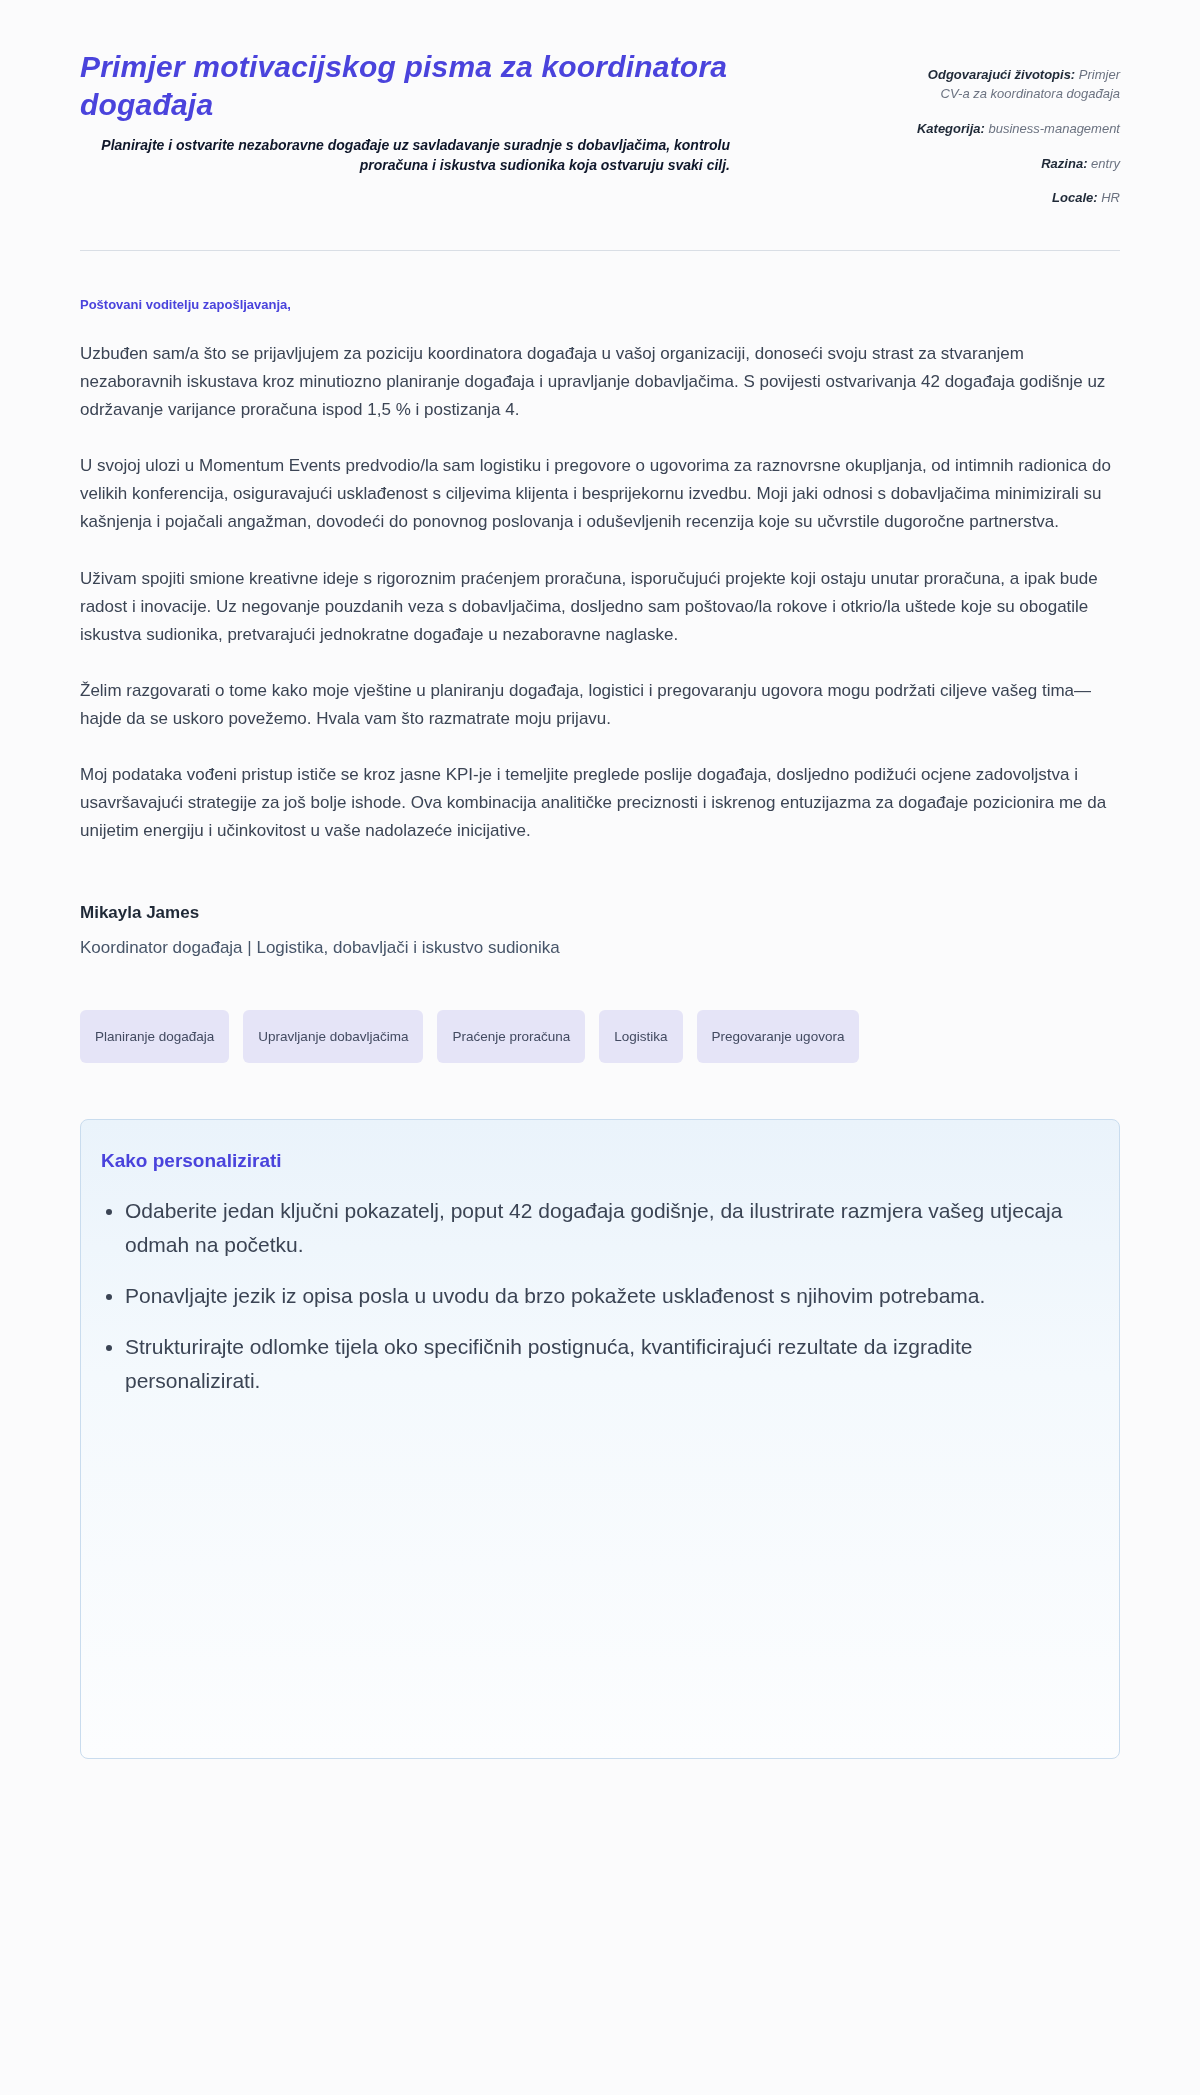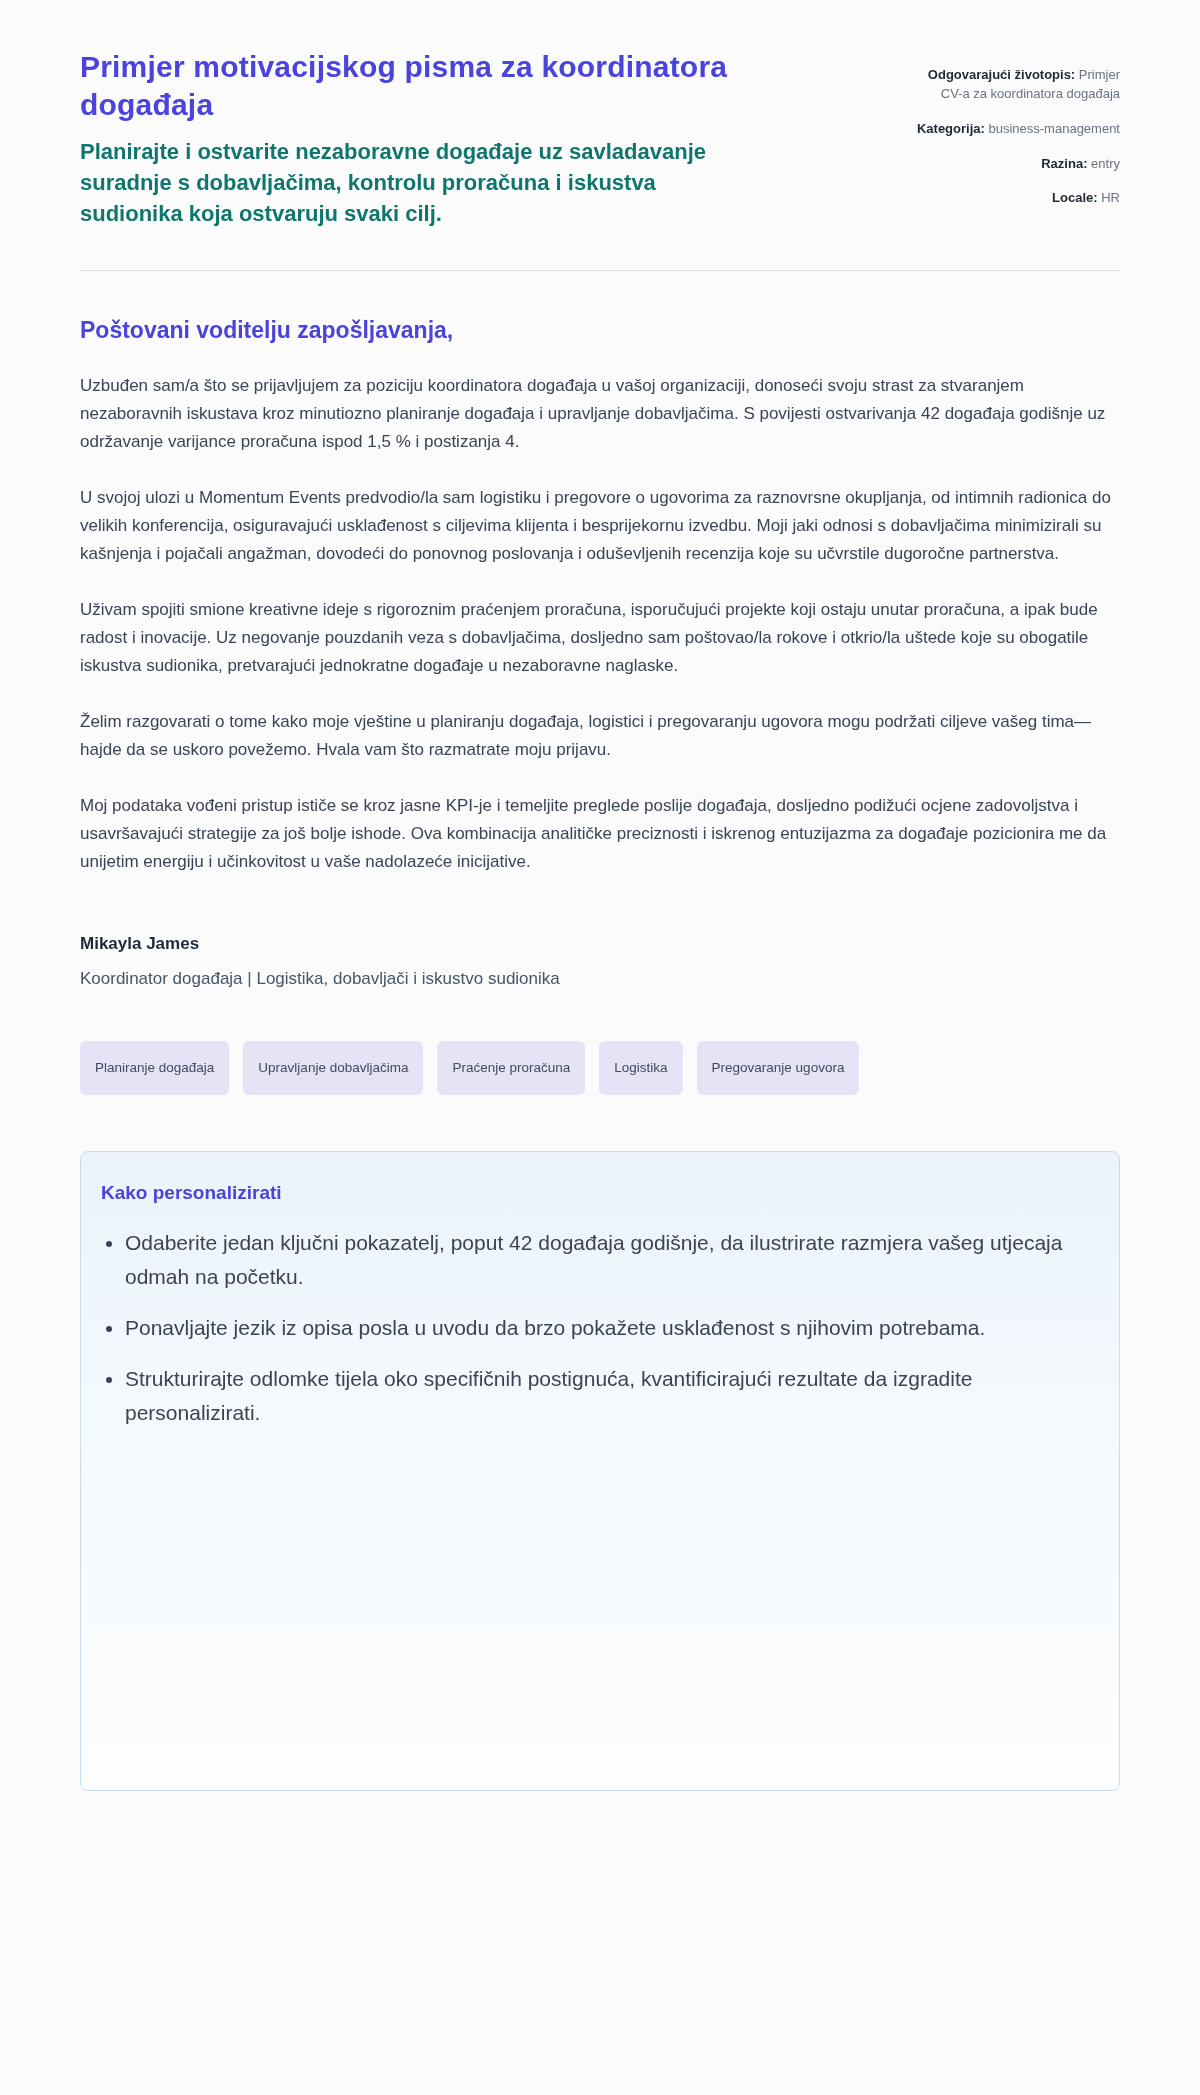--- a/index.html
+++ b/index.html
@@ -16,36 +16,38 @@
     margin: 0 auto;
     padding: 42px 0 60px;
   }
 
   
   .header {
     display: flex;
     justify-content: space-between;
     align-items: flex-start;
     gap: 40px;
+    font-style: italic;
   }
   .header-left { max-width: 650px; }
   .page-title {
     font-size: 30px;
     line-height: 1.25;
     font-weight: bold;
     color: #4a43dc;
     margin: 6px 0 13px;
     letter-spacing: 0.2px;
   }
   .page-subtitle {
-    font-size: 22px;
+    font-size: 14px;
     font-weight: bold;
-    color: #0f766e;
+    color: #0f172a;
     line-height: 1.42;
     margin: 0;
+    text-align: right;
   }
   .meta {
     width: 205px;
     flex-shrink: 0;
     text-align: right;
     font-size: 13px;
     line-height: 1.45;
     color: #6b7280;
     padding-top: 8px;
   }
@@ -56,21 +58,21 @@
   .divider {
     border: none;
     border-top: 1px solid #d9dee5;
     margin: 40px 0 0;
   }
 
   
   .letter-greeting {
     color: #4a43dc;
     font-weight: bold;
-    font-size: 23px;
+    font-size: 13px;
     margin: 46px 0 0;
   }
   .letter-para {
     font-size: 17px;
     line-height: 1.65;
     margin: 28px 0 0;
     color: #3b4454;
   }
   .signature-name {
     margin: 58px 0 0;

